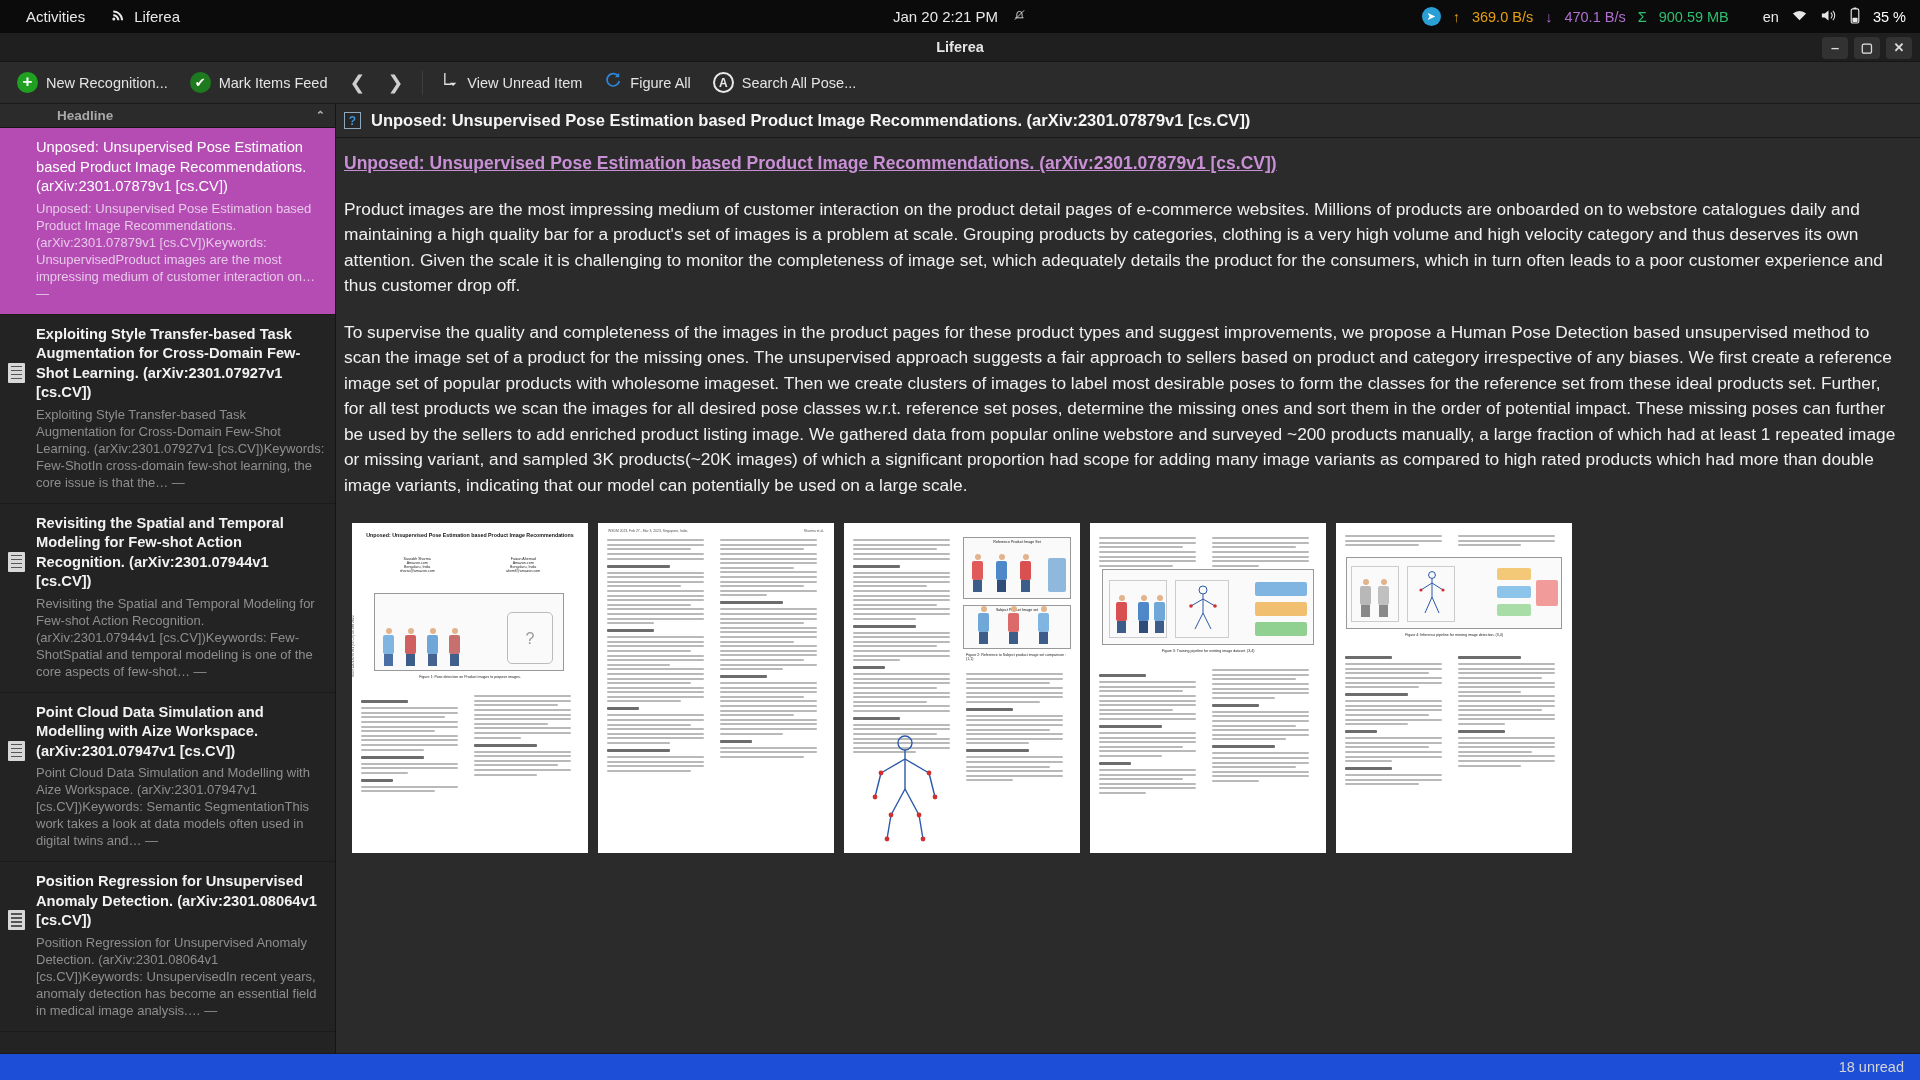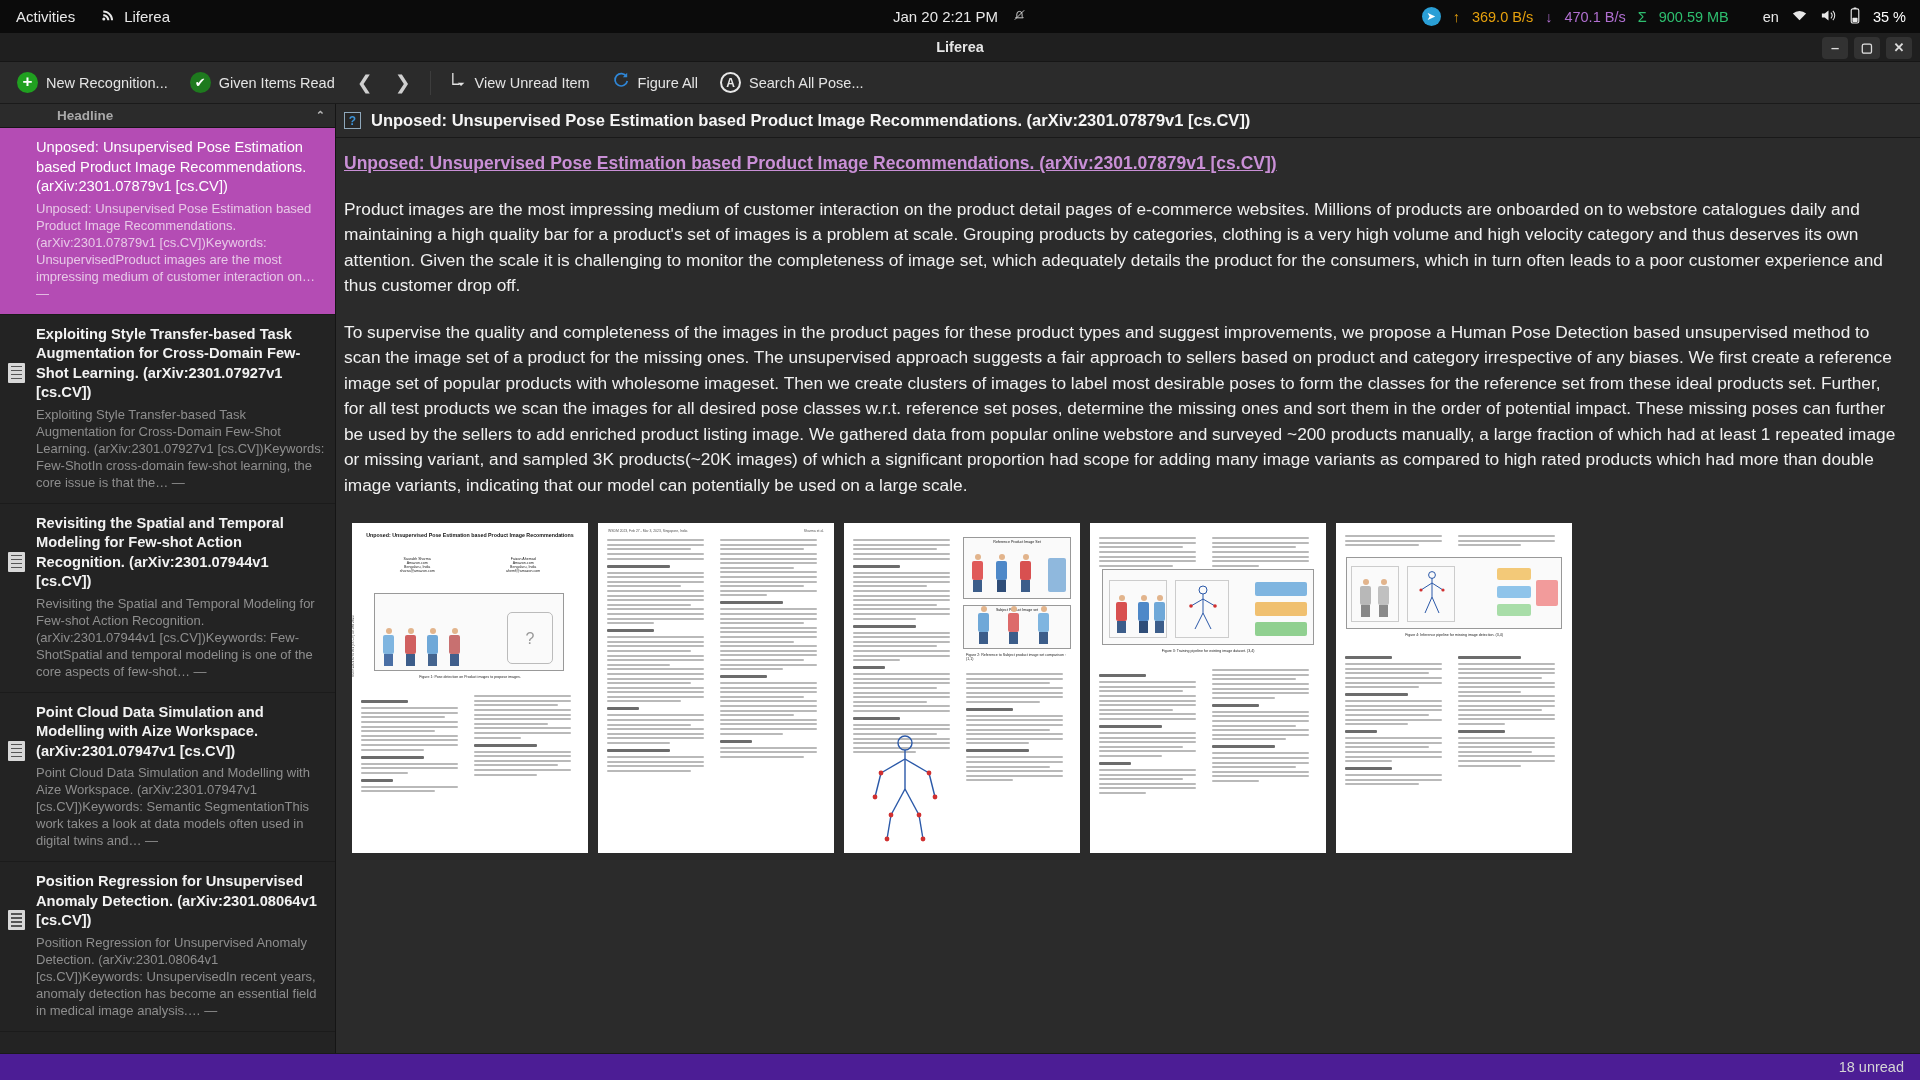--- a/index.html
+++ b/index.html
@@ -11,21 +11,21 @@
   }
 
   
   #gnome-topbar {
     height: 33px; width: 100%;
     background: #0b0b0b;
     display: flex; align-items: center;
     color: #e8e8e8; font-size: 15px;
     position: relative;
   }
-  .tb-left { display: flex; align-items: center; gap: 26px; padding-left: 16px; }
+  .tb-left { display: flex; align-items: center; gap: 26px; padding-left: 26px; }
   .tb-item { display: flex; align-items: center; gap: 8px; cursor: default; }
   .tb-center {
     position: absolute; left: 50%; transform: translateX(-50%);
     display: flex; align-items: center; gap: 14px;
   }
   .tb-right {
     position: absolute; right: 14px; top: 0; height: 33px;
     display: flex; align-items: center; gap: 12px; font-size: 14.5px;
   }
   .net-up { color: #e5a00d; }
@@ -194,21 +194,21 @@
   .person .head { width:6px;height:6px;border-radius:50%;margin:0 auto 1px; }
   .person .body { width:11px;height:19px;border-radius:2px; }
   .person .legs { width:9px;height:12px;margin:0 auto; }
   .sidebar-vert {
     position:absolute; left:1px; top:46%; transform: rotate(-90deg);
     transform-origin: left center; font-size:3.4px; color:#555; white-space:nowrap;
   }
 
   
   #statusbar {
-    height: 27px; background:#4c1d95; display:flex; align-items:center;
+    height: 27px; background:#1d4ed8; display:flex; align-items:center;
     justify-content:flex-end; padding-right: 16px;
     color:#d5d5d5; font-size:14.5px; border-top:1px solid #1a1a1a;
   }
 </style>
 </head>
 <body>
 
 <div id="gnome-topbar">
   <div class="tb-left">
     <div class="tb-item">
@@ -280,21 +280,21 @@
   </div>
 
 
   <div id="toolbar">
     <div class="tbtn">
       <span class="icon-plus">+</span>
       <span class="lbl">New Recognition...</span>
     </div>
     <div class="tbtn">
       <span class="icon-check">✔</span>
-      <span class="lbl">Given Items Read</span>
+      <span class="lbl">Mark Items Feed</span>
     </div>
     <div class="nav-arrow">❮</div>
     <div class="nav-arrow">❯</div>
     <div class="tb-sep"></div>
     <div class="tbtn">
       <span class="icon-next">
         <svg width="17" height="19" viewBox="0 0 18 20">
             <path d="M3 2v12h7" fill="none" stroke="#e2e2e2" stroke-width="1.4"></path>
             <path d="M10 10.5l3.5 3.5L10 17.5z" fill="#e2e2e2" transform="rotate(90 11.7 14)"></path>
           </svg>

